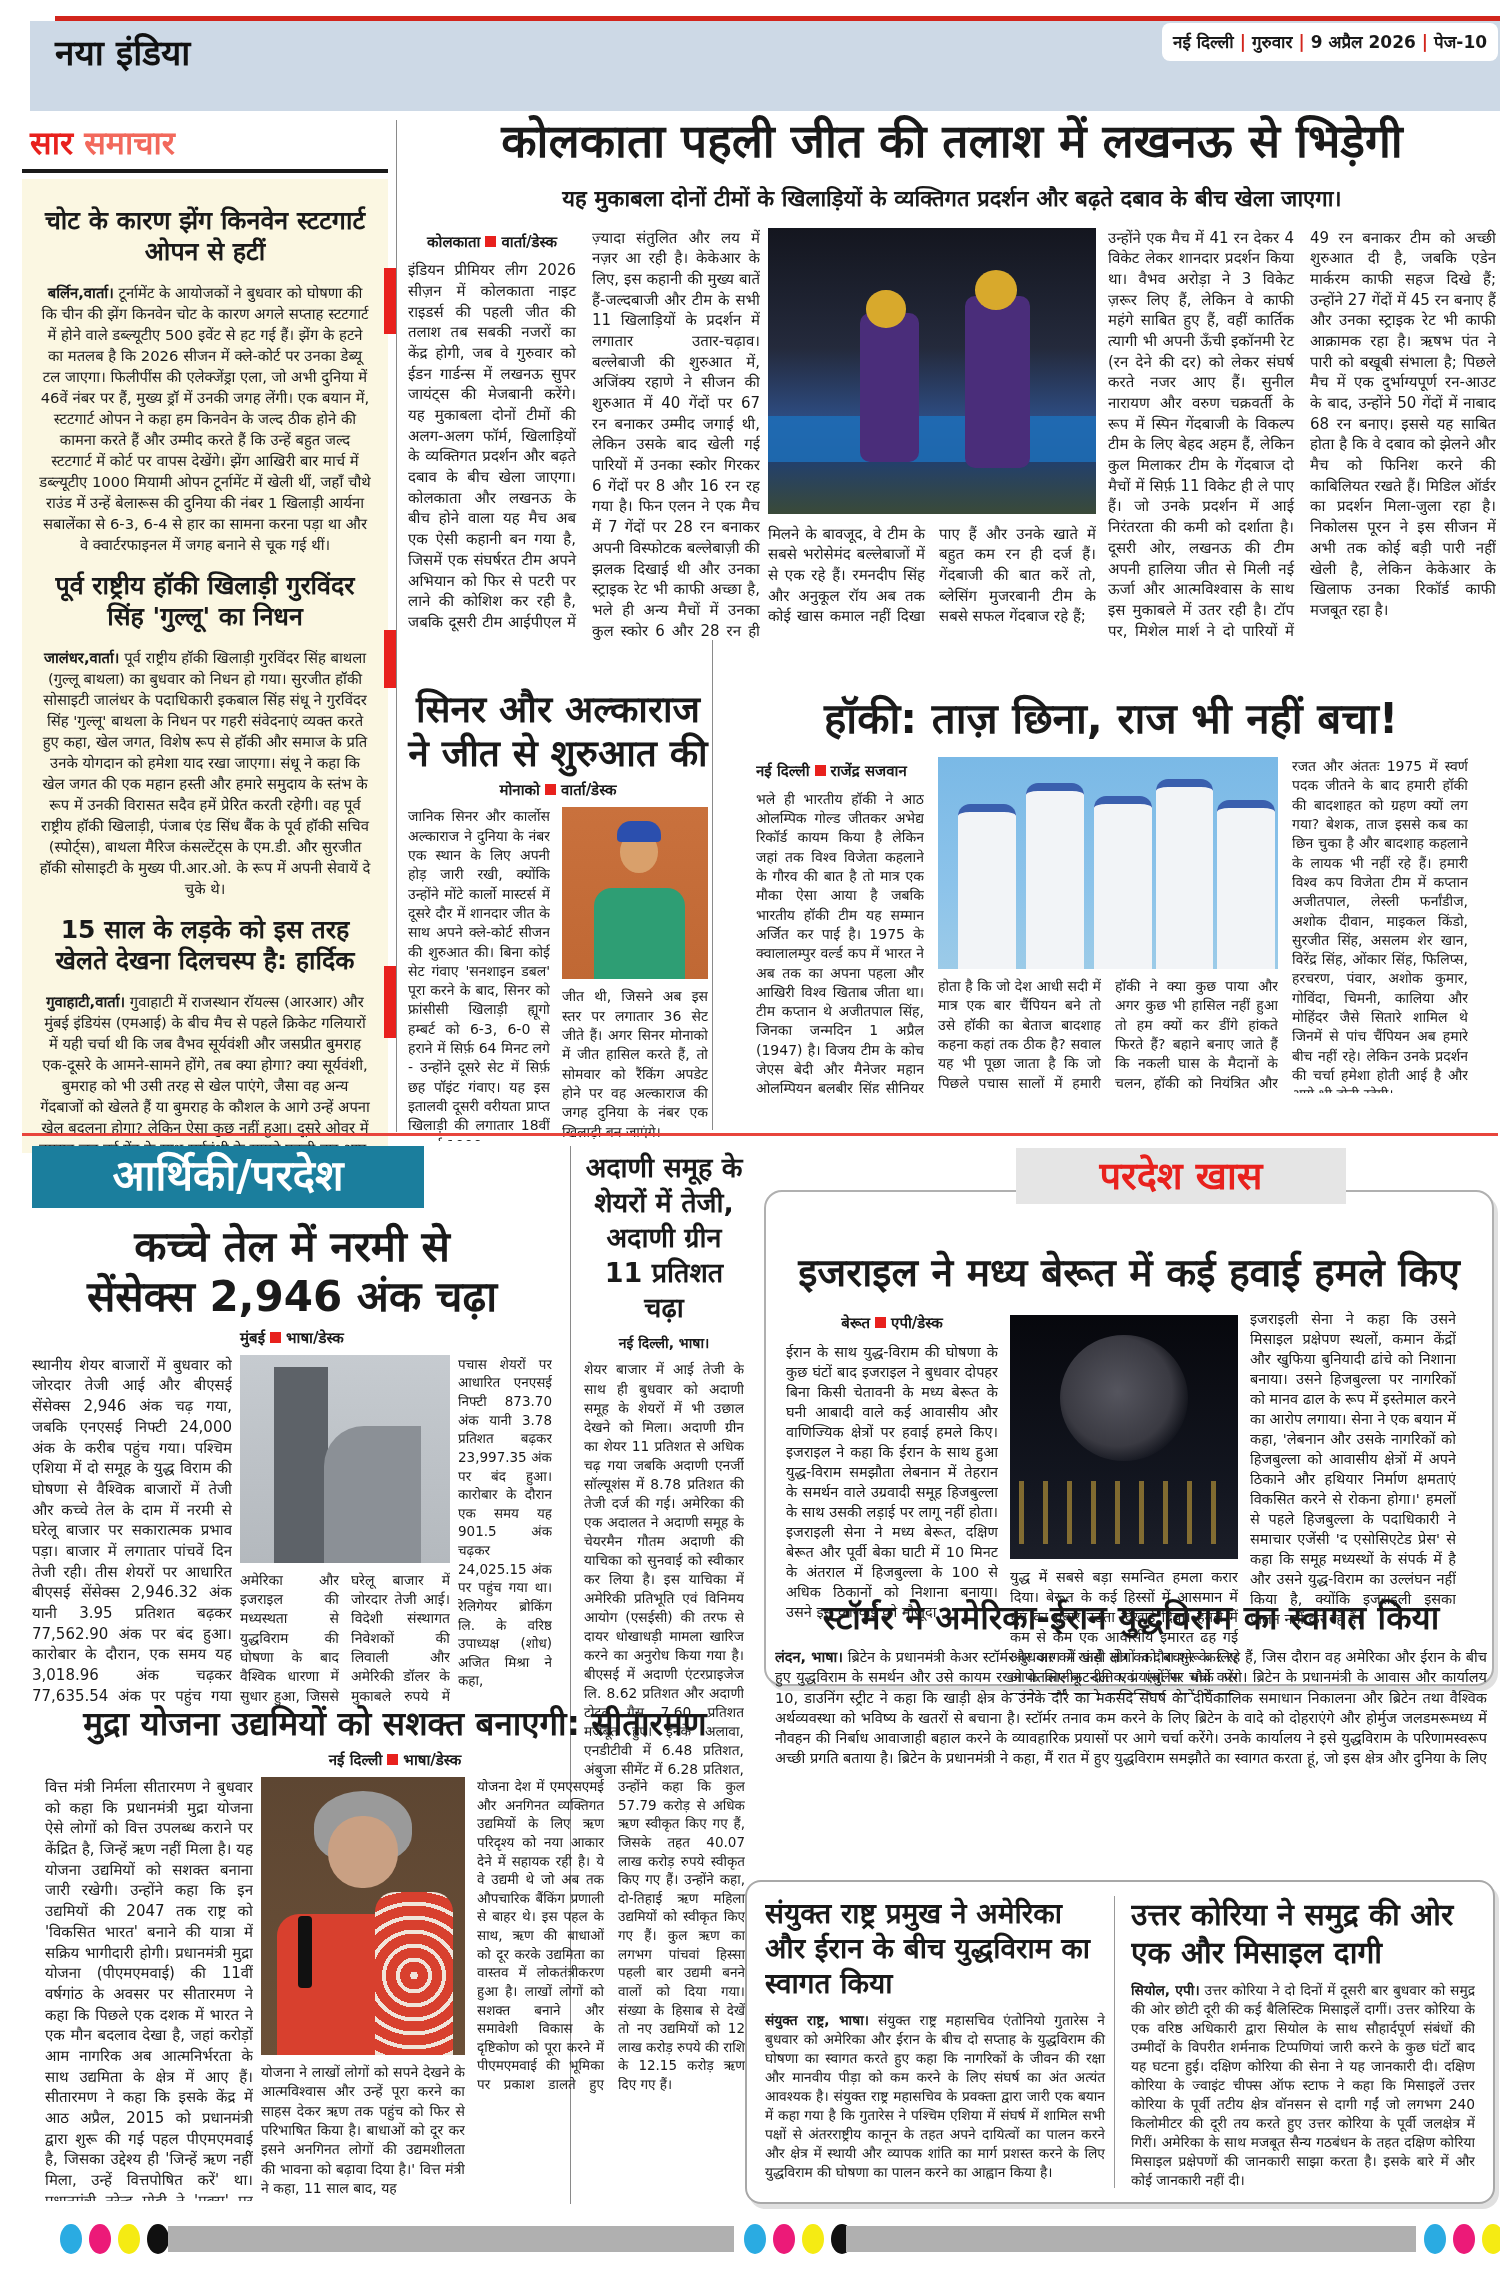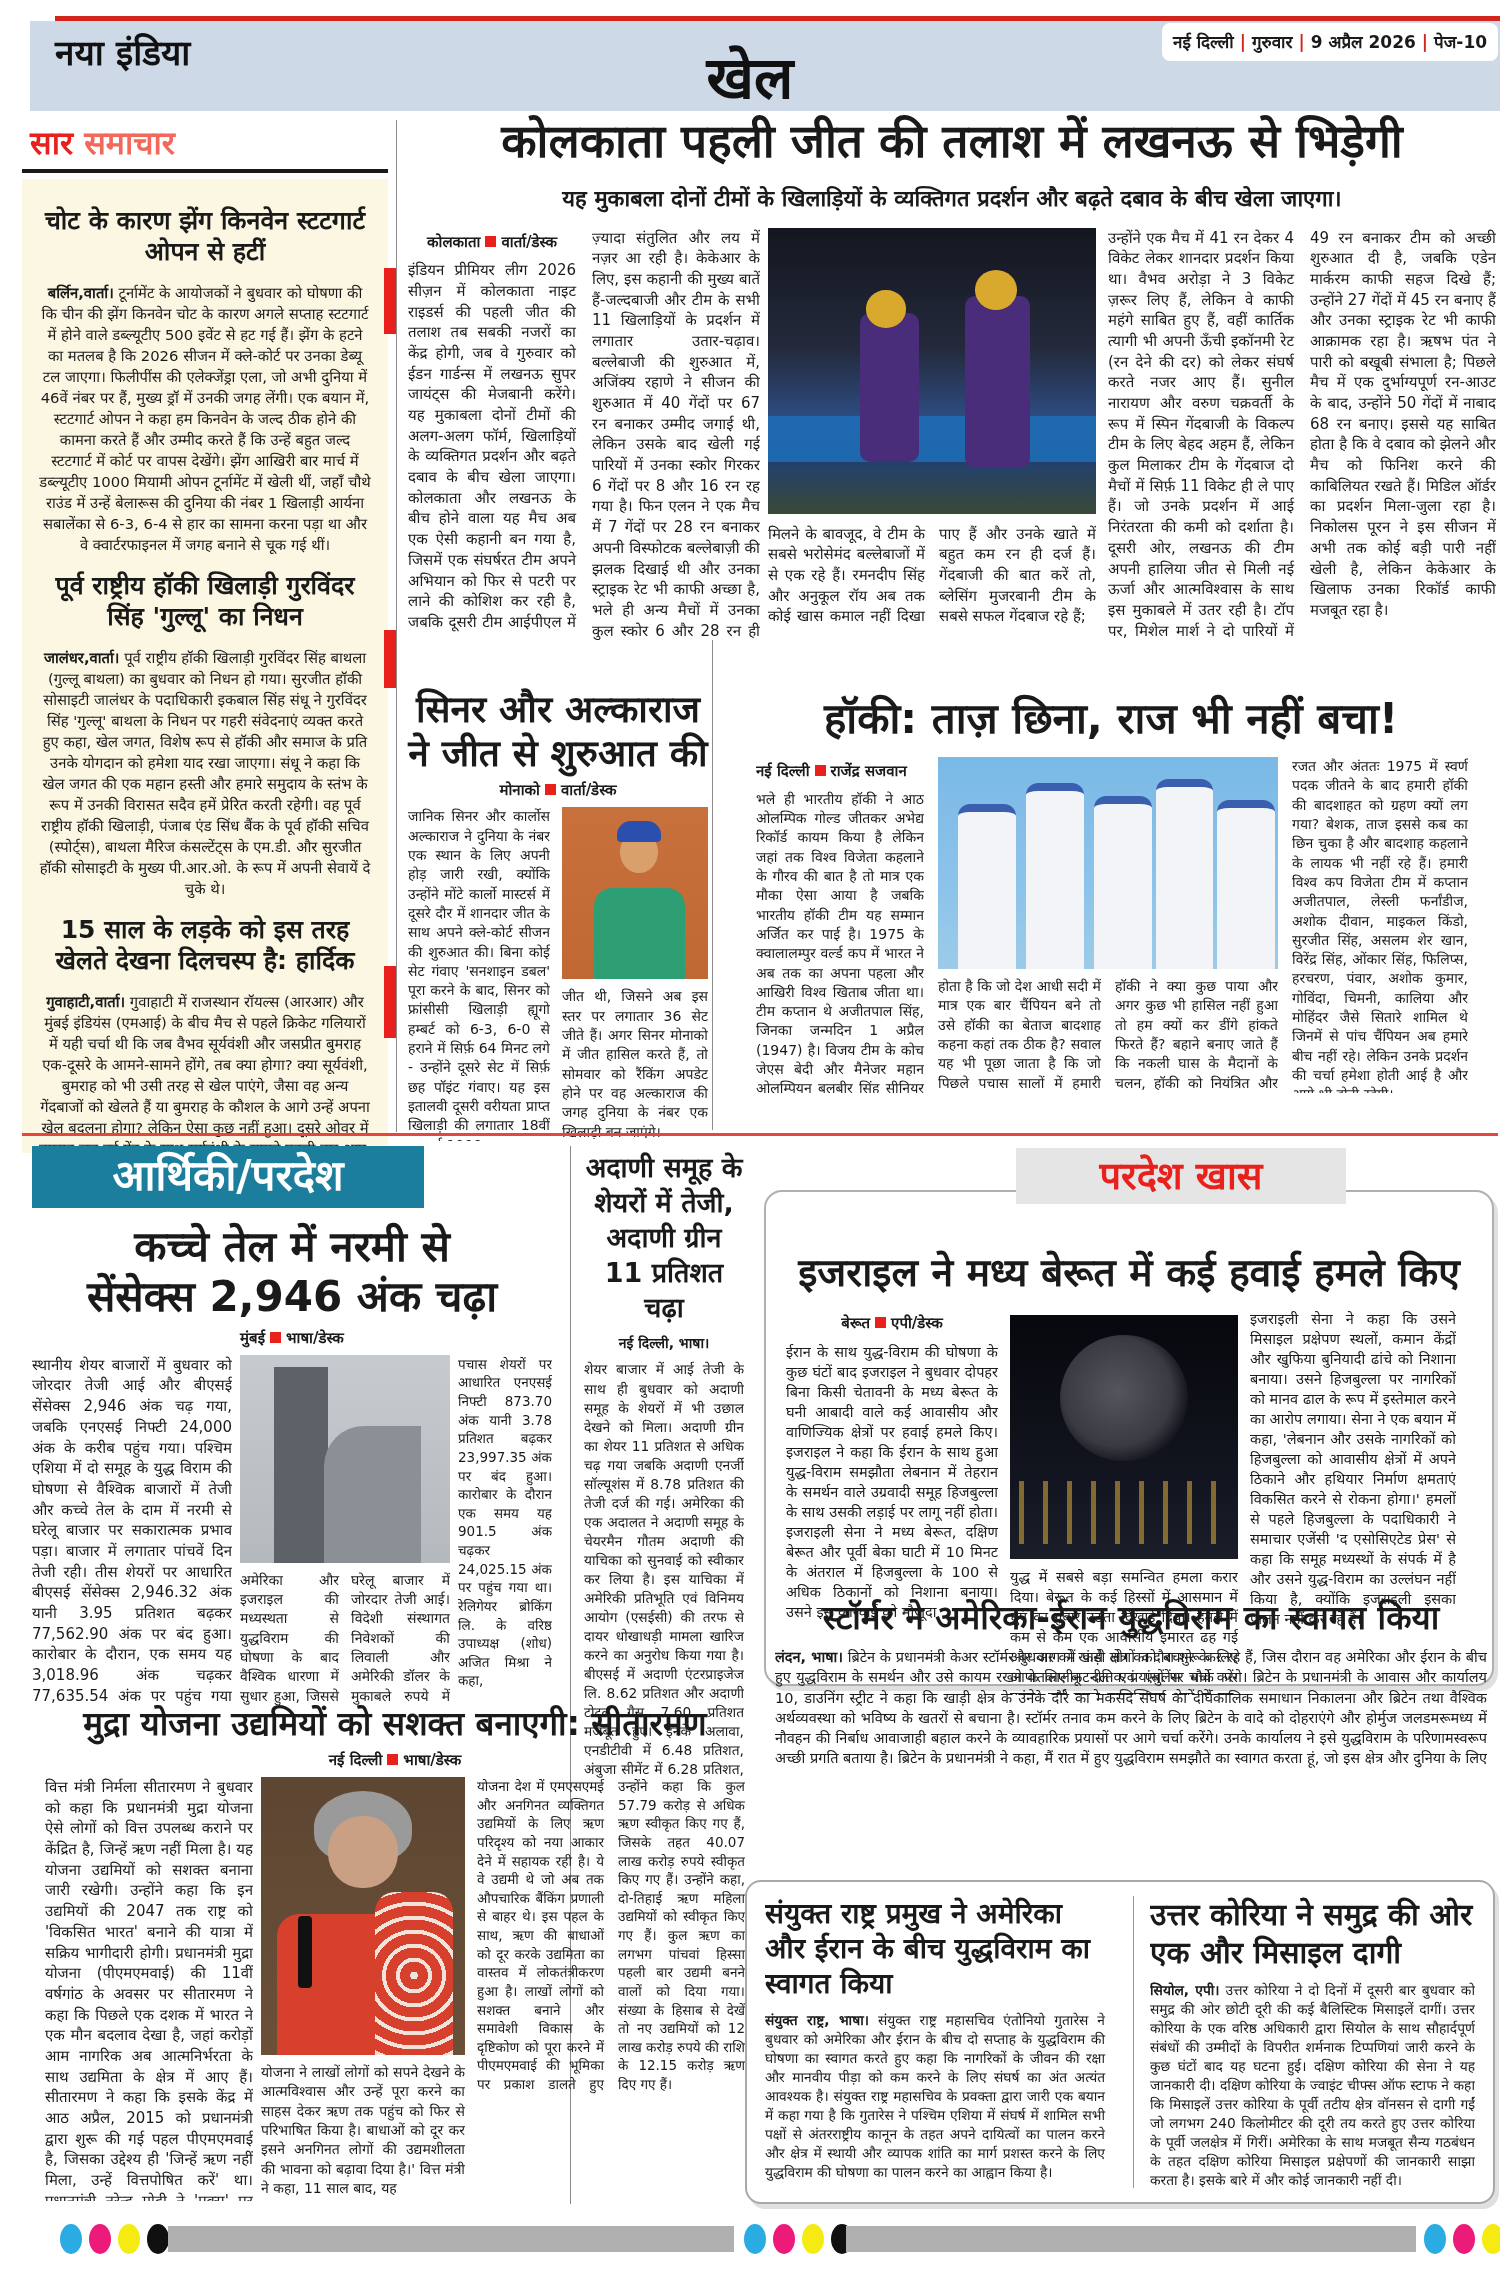--- a/index.html
+++ b/index.html
@@ -110,21 +110,21 @@
   .i-mid{position:absolute;left:244px;top:258px;width:228px;height:128px;font-size:14.5px;}
   .i-right{position:absolute;left:484px;top:0;width:206px;height:388px;font-size:14.5px;}
   
   .starmer{left:775px;top:1594px;width:712px;}
   .starmer-head{font-size:33px;font-weight:bold;text-align:center;}
   .starmer-body{margin-top:8px;font-size:14.5px;line-height:1.4;text-align:justify;height:124px;overflow:hidden;}
   
   .bottom-box{left:745px;top:1880px;width:750px;height:324px;border:2px solid #a8a8a8;border-radius:16px;
               box-shadow:4px 5px 0 rgba(0,0,0,.12);box-sizing:border-box;display:flex;padding:14px 18px;gap:16px;background:#fff;}
   .bb-col{overflow:hidden;}
-  .bb-col.un{width:340px;border-right:1px solid #999;padding-right:28px;}
+  .bb-col.un{width:340px;border-right:1px solid #999;padding-right:9px;}
   .bb-col.nk{flex:1;}
   .bb-head{font-size:28px;font-weight:bold;line-height:1.25;}
   .bb-body{margin-top:10px;font-size:13.8px;line-height:1.38;text-align:justify;}
   
   .mudra{left:45px;top:1700px;width:700px;}
   .mudra-head{font-size:33px;font-weight:bold;text-align:center;}
   .mudra-bodywrap{position:relative;margin-top:2px;height:424px;}
   .m-left{position:absolute;left:0;top:0;width:208px;height:424px;}
   .sith-photo{position:absolute;left:216px;top:0;width:204px;height:278px;}
   .m-mid{position:absolute;left:216px;top:286px;width:204px;height:138px;font-size:14px;}
@@ -139,21 +139,20 @@
 <body>
 
 <div class="page">
 
   <div class="abs top-rule"></div>
   <div class="abs band"></div>
   <div class="abs logo">नया इंडिया</div>
   <div class="abs datebox">
     <span>नई दिल्ली</span><span class="pipe">|</span><span>गुरुवार</span><span class="pipe">|</span><span>9 अप्रैल 2026</span><span class="pipe">|</span><span>पेज-10</span>
   </div>
-  <div class="abs khel">खेल</div>
 
   <div class="abs sidebar">
     <div class="sidebar-head">
       <span class="w1">सार</span>
       <span class="w2">समाचार</span>
     </div>
     <div class="sidebar-box">
       <div class="sb-title">चोट के कारण झेंग किनवेन स्टटगार्ट ओपन से हटीं</div>
       <p class="sb-body"><b class="inline-byline">बर्लिन,वार्ता।</b> <span>टूर्नामेंट के आयोजकों ने बुधवार को घोषणा की कि चीन की झेंग किनवेन चोट के कारण अगले सप्ताह स्टटगार्ट में होने वाले डब्ल्यूटीए 500 इवेंट से हट गई हैं। झेंग के हटने का मतलब है कि 2026 सीजन में क्ले-कोर्ट पर उनका डेब्यू टल जाएगा। फिलीपींस की एलेक्जेंड्रा एला, जो अभी दुनिया में 46वें नंबर पर हैं, मुख्य ड्रॉ में उनकी जगह लेंगी। एक बयान में, स्टटगार्ट ओपन ने कहा हम किनवेन के जल्द ठीक होने की कामना करते हैं और उम्मीद करते हैं कि उन्हें बहुत जल्द स्टटगार्ट में कोर्ट पर वापस देखेंगे। झेंग आखिरी बार मार्च में डब्ल्यूटीए 1000 मियामी ओपन टूर्नामेंट में खेली थीं, जहाँ चौथे राउंड में उन्हें बेलारूस की दुनिया की नंबर 1 खिलाड़ी आर्यना सबालेंका से 6-3, 6-4 से हार का सामना करना पड़ा था और वे क्वार्टरफाइनल में जगह बनाने से चूक गई थीं।</span></p>
       <div class="sb-title">पूर्व राष्ट्रीय हॉकी खिलाड़ी गुरविंदर सिंह 'गुल्लू' का निधन</div>

